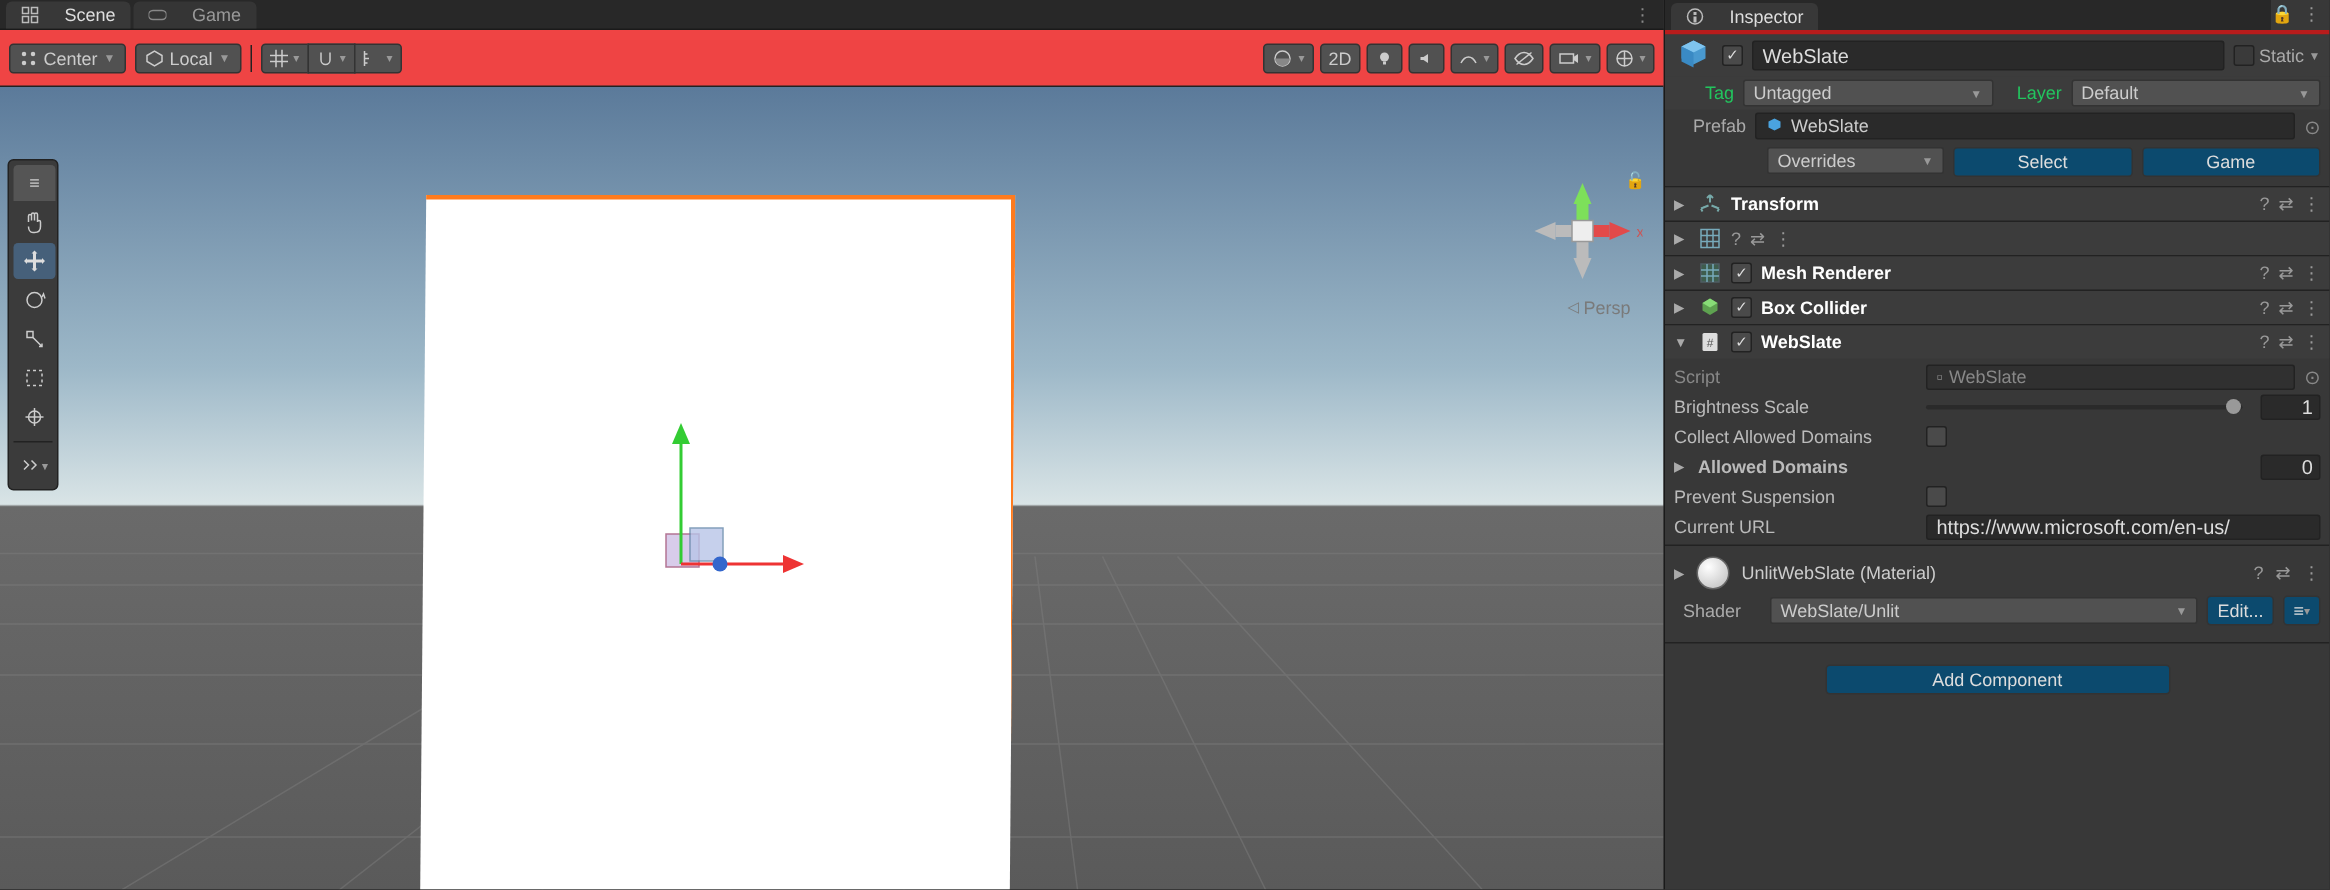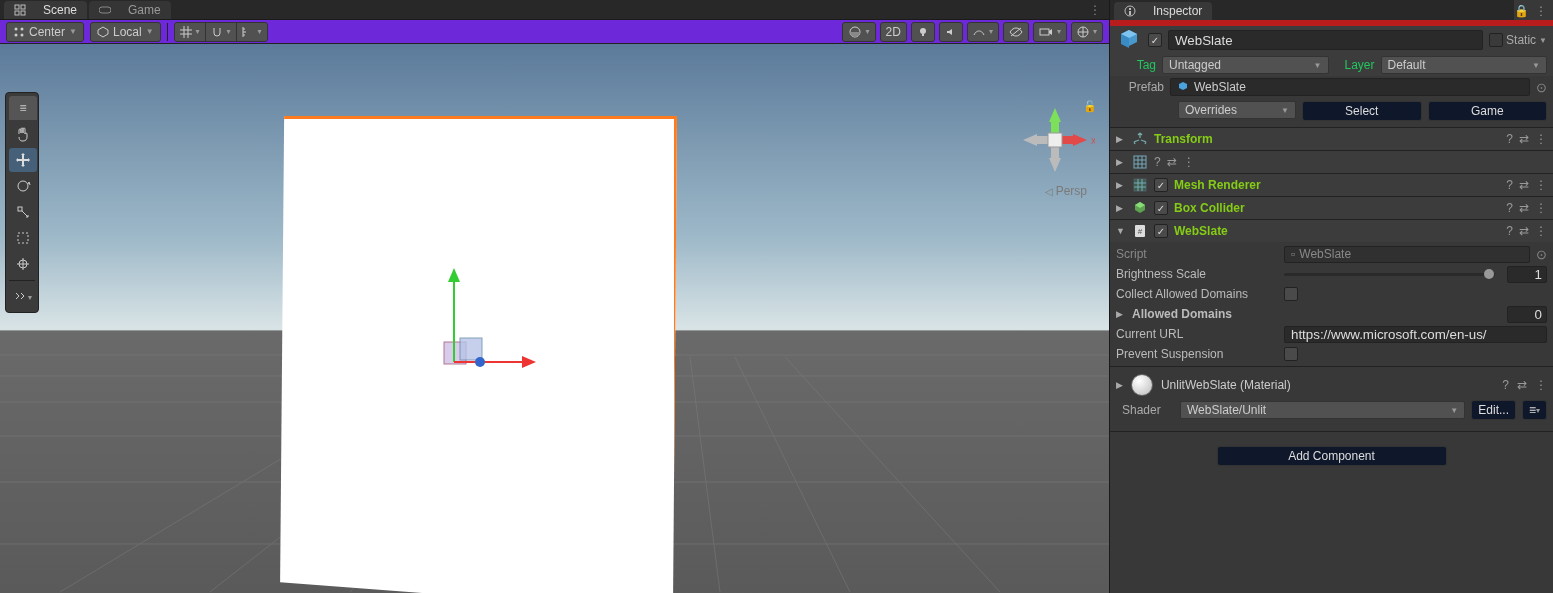--- a/index.html
+++ b/index.html
@@ -6,21 +6,21 @@
 body { width: 1553px; height: 593px; background: #282828; color: #c4c4c4; font-size: 12px; overflow: hidden; display: flex; }
 
 .scene-panel { width: 1109px; height: 593px; display: flex; flex-direction: column; background: #383838; position: relative; }
 .inspector-panel { width: 444px; height: 593px; background: #383838; border-left: 1px solid #1a1a1a; display: flex; flex-direction: column; }
 
 .tabs { height: 20px; background: #282828; display: flex; align-items: flex-end; padding-left: 4px; gap: 2px; border-bottom: 1px solid #1a1a1a;}
 .tab { padding: 3px 10px; background: #353535; color: #999; border-top-left-radius: 4px; border-top-right-radius: 4px; display: flex; align-items: center; gap: 17px; cursor: pointer; height: 18px;}
 .tab.active { background: #383838; color: #ddd; }
 .tab-icon { width: 12px; height: 12px; display: inline-flex; align-items: center; justify-content: center; }
 
-.toolbar { height: 24px; background: #6d28d9; border-bottom: 1px solid #222; display: flex; align-items: center; padding: 0 6px; gap: 6px; }
+.toolbar { height: 38px; background: #ef4444; border-bottom: 1px solid #222; display: flex; align-items: center; padding: 0 6px; gap: 6px; }
 .toolbar-right { margin-left: auto; display: flex; gap: 4px; align-items: center;}
 .tb-btn { background: #515151; border: 1px solid #333; border-radius: 3px; padding: 2px 6px; color: #ccc; display: flex; align-items: center; gap: 4px; height: 20px; cursor: pointer;}
 .tb-btn.icon-only { padding: 2px 5px; }
 .tb-group { display: flex; }
 .tb-group .tb-btn { border-radius: 0; margin-left: -1px;}
 .tb-group .tb-btn:first-child { border-top-left-radius: 3px; border-bottom-left-radius: 3px; margin-left:0;}
 .tb-group .tb-btn:last-child { border-top-right-radius: 3px; border-bottom-right-radius: 3px;}
 .dd-arrow { font-size: 8px; color: #999;}
 
 .viewport { flex: 1; position: relative; overflow: hidden; }
@@ -29,47 +29,47 @@
 .gizmo-tr { position: absolute; left: 436px; top: 222px; width: 100px; height: 110px; }
 .tool-palette { position: absolute; left: 5px; top: 48px; width: 34px; background: #3b3b3b; border: 1px solid #222; border-radius: 4px; display: flex; flex-direction: column; padding: 3px; gap: 2px;}
 .tool-palette .pbtn { width: 28px; height: 24px; border-radius: 3px; display:flex; align-items:center; justify-content:center; cursor:pointer; color:#ccc;}
 .tool-palette .pbtn.active { background: #4a6; }
 .tool-palette .sep { height:1px; background:#222; margin:2px 0;}
 
 .view-cube { position: absolute; right: 14px; top: 56px; width: 80px; height: 80px; }
 .persp-label { position: absolute; right: 22px; top: 140px; color: #7a7a7a; font-size: 12px; display:flex; align-items:center; gap:3px;}
 .lock-icon { position:absolute; right:12px; top:56px; color:#888; font-size:11px;}
 
-.insp-header { display: flex; align-items: flex-end; justify-content: space-between; padding-right: 6px; border-bottom: 6px solid #b91c1c;}
+.insp-header { display: flex; align-items: center; justify-content: space-between; padding-right: 6px; border-bottom: 3px solid #b91c1c;}
 .insp-header .tabs { flex:1; border-bottom:none;}
 .insp-header-icons { display:flex; gap:6px; color:#999; align-items:center; padding-bottom:2px;}
 
 .row { display: flex; align-items: center; padding: 2px 6px; gap: 6px; height: 22px;}
 .row.header { background: #3c3c3c; }
 .obj-icon { width: 26px; height: 26px; display:flex; align-items:center; justify-content:center;}
 .name-field { flex: 1; background: #2a2a2a; border: 1px solid #222; border-radius: 2px; padding: 2px 6px; color: #ddd; height: 20px;}
 .static-box { display:flex; align-items:center; gap:3px; color:#aaa;}
 .checkbox { width: 14px; height: 14px; background: #4a4a4a; border: 1px solid #222; border-radius: 2px; display:inline-flex; align-items:center; justify-content:center; font-size:10px; color:#ddd;}
 .dropdown { background: #515151; border: 1px solid #333; border-radius: 2px; padding: 2px 6px; color: #ccc; display: flex; align-items: center; justify-content: space-between; height: 18px; flex:1; cursor:pointer;gap:28px;}
 .small-label { color:#22c55e; width:40px; text-align:right;}
-.btn { background: #0f172a; border: 1px solid #333; border-radius: 3px; padding: 2px 10px; color: #ddd; height: 20px; cursor:pointer; display:flex; align-items:center; justify-content:center;}
+.btn { background: #0c4a6e; border: 1px solid #333; border-radius: 3px; padding: 2px 10px; color: #ddd; height: 20px; cursor:pointer; display:flex; align-items:center; justify-content:center;}
 
 .prefab-row { display:flex; align-items:center; padding: 2px 6px; gap:6px; height:22px;}
 .prefab-ref { flex:1; background:#2a2a2a; border:1px solid #222; border-radius:2px; padding:2px 6px; display:flex; align-items:center; gap:5px; height:18px; color:#ccc;}
 .circle-picker { color:#888; font-size:13px;}
 
 .overrides-row { display:flex; padding:3px 6px 6px 6px; gap:6px;}
 .overrides-row .dropdown { flex: 0 0 118px;}
 .overrides-row .btn { flex:1;}
 
 .component { border-top: 1px solid #222; }
 .comp-header { display:flex; align-items:center; padding: 3px 6px; gap: 6px; background:#3c3c3c; height:22px; cursor:pointer;}
 .comp-header .foldout { width:10px; color:#aaa; font-size:9px;}
 .comp-header .cicon { width:16px; height:16px; display:flex; align-items:center; justify-content:center;}
-.comp-header .cname { flex:1; color:#84cc16; font-weight: 600;}
+.comp-header .cname { flex:1; color:#ffffff; font-weight: 600;}
 .comp-header .ctrls { display:flex; gap:6px; color:#999; align-items:center;}
 .comp-body { padding: 2px 6px; }
 .prop-row { display:flex; align-items:center; height:20px; gap:6px;}
 .prop-row .plabel { width: 162px; color:#bbb;}
 .readonly-field { flex:1; background:#303030; border:1px solid #222; border-radius:2px; padding:1px 6px; color:#888; height:17px; display:flex; align-items:center; gap:4px;}
 .text-input { flex:1; background:#2a2a2a; border:1px solid #222; border-radius:2px; padding:1px 6px; color:#ddd; height:17px;}
 .num-input { width:40px; background:#2a2a2a; border:1px solid #222; border-radius:2px; padding:1px 4px; color:#ddd; height:17px; text-align:right;}
 .slider { flex:1; height:3px; background:#2a2a2a; border-radius:2px; position:relative; margin-right:6px;}
 .slider-thumb { position:absolute; width:10px; height:10px; background:#999; border-radius:50%; top:-4px;}
 
@@ -486,26 +486,26 @@
             <span class="plabel">Collect Allowed Domains</span>
         <span class="checkbox"></span>
           </div>
       <div class="prop-row">
             <span class="foldout" style="width:10px;color:#aaa;font-size:9px;">▶</span>
         <span class="plabel" style="width:152px;font-weight:600;">Allowed Domains</span>
         <div style="flex:1;"></div>
             <input class="num-input" value="0" style="">
           </div>
       <div class="prop-row">
+            <span class="plabel">Prevent Suspension</span>
+        <span class="checkbox"></span>
+          </div>
+      <div class="prop-row">
             <span class="plabel">Current URL</span>
         <input class="text-input" value="https://www.microsoft.com/en-us/" style="">
-          </div>
-      <div class="prop-row">
-            <span class="plabel">Prevent Suspension</span>
-        <span class="checkbox"></span>
           </div>
         </div>
       </div>
     </div>
 
   <div class="material-section">
     <div class="mat-row">
       <span style="color:#aaa;font-size:9px;">▶</span>
       <div class="mat-sphere"></div>
       <span class="mat-name">UnlitWebSlate (Material)</span>

